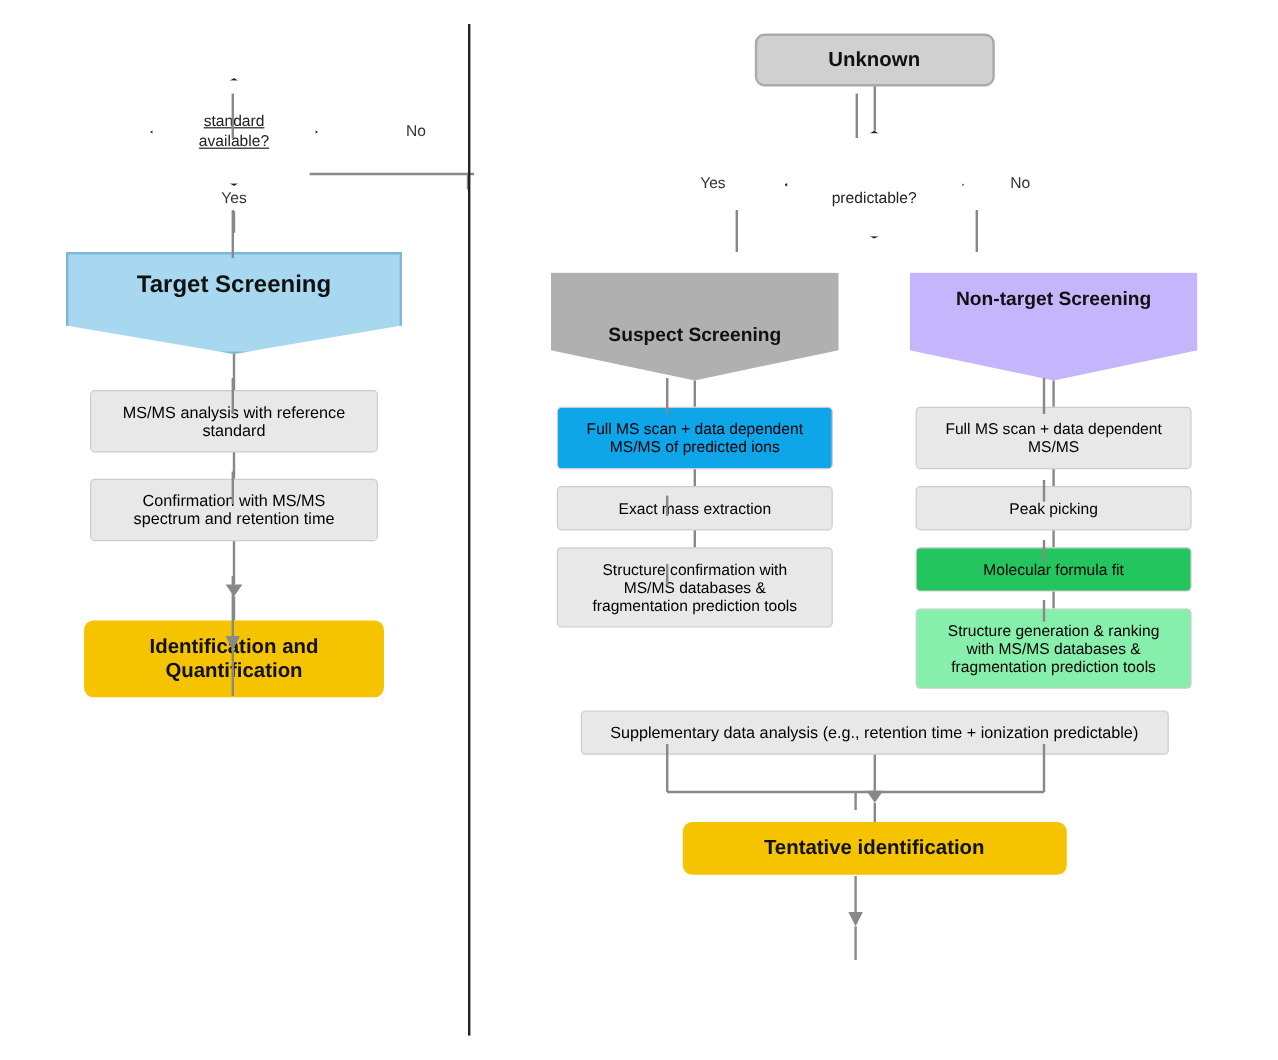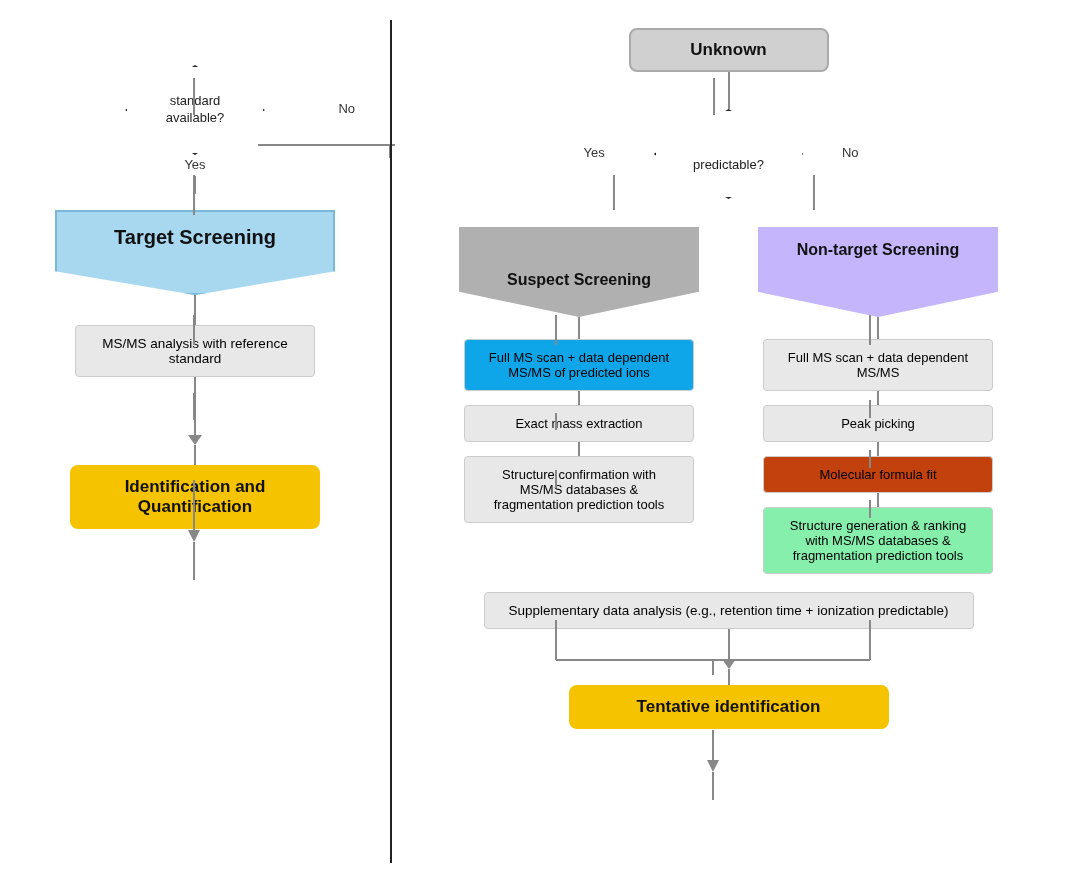--- a/index.html
+++ b/index.html
@@ -183,21 +183,21 @@
     <polygon points="707,760 719,760 713,772" fill="#888"></polygon>
     <line x1="713" y1="772" x2="713" y2="800" stroke="#888" stroke-width="2"></line>
   </svg>
 
   <div class="left-col">
 
 
     <div style="height:37px;"></div>
 
     <div style="position:relative; display:flex; align-items:center; justify-content:center;">
-      <div class="diamond" style="width:140px; height:90px;">
+      <div class="diamond" style="width:140px; height:90px;text-decoration:underline;">
         <span style="font-size:13px; text-align:center; display:block; transform:none; line-height:1.3; padding:0 8px;">standard available?</span>
       </div>
 
       <span style="position:absolute; right:-90px; top:36px; font-size:13px; color:#333;">No</span>
     </div>
 
     <div style="display:flex; flex-direction:column; align-items:center; margin-top:2px;">
       <span style="font-size:13px; color:#333; margin-bottom:4px;">Yes</span>
       <div style="height:18px; width:2px; background:#888;"></div>
     </div>
@@ -212,20 +212,24 @@
 
     <div style="height:30px; width:2px; background:#888; margin:0 auto;"></div>
 
     <div style="width:240px; background:#e8e8e8; border:1.5px solid #ccc; border-radius:4px;
                 padding:10px 16px; text-align:center; font-size:13.5px;">
       <span>MS/MS analysis with reference standard</span>
     </div>
 
     <div style="height:22px; width:2px; background:#888; margin:0 auto;"></div>
 
+    <div style="width:240px; background:#e8e8e8; border:1.5px solid #ccc; border-radius:4px;
+                padding:10px 16px; text-align:center; font-size:13.5px;">
+      <span>Confirmation with MS/MS spectrum and retention time</span>
+    </div>
 
     <div style="display:flex; flex-direction:column; align-items:center; margin-top:0;">
       <div style="height:36px; width:2px; background:#888;"></div>
       <div style="width:0; height:0; border-left:7px solid transparent; border-right:7px solid transparent; border-top:10px solid #888;"></div>
       <div style="height:20px; width:2px; background:#888;"></div>
     </div>
 
     <div class="box-yellow" style="width:250px;">
       <span>Identification and Quantification</span>
     </div>
@@ -309,21 +313,21 @@
 
           <div style="height:14px; width:2px; background:#888;"></div>
 
           <div style="width:230px; background:#e8e8e8; border:1.5px solid #ccc; border-radius:4px;
                       padding:10px 14px; text-align:center; font-size:13px;">
             <span>Peak picking</span>
           </div>
 
           <div style="height:14px; width:2px; background:#888;"></div>
 
-          <div style="width:230px; background:#c2410c; border:1.5px solid #ccc; border-radius:4px;
+          <div style="width:230px; background:#22c55e; border:1.5px solid #ccc; border-radius:4px;
                       padding:10px 14px; text-align:center; font-size:13px;">
             <span>Molecular formula fit</span>
           </div>
 
           <div style="height:14px; width:2px; background:#888;"></div>
 
           <div style="width:230px; background:#86efac; border:1.5px solid #ccc; border-radius:4px;
                       padding:10px 14px; text-align:center; font-size:13px;">
             <span>Structure generation &amp; ranking with MS/MS databases &amp; fragmentation prediction tools</span>
           </div>

